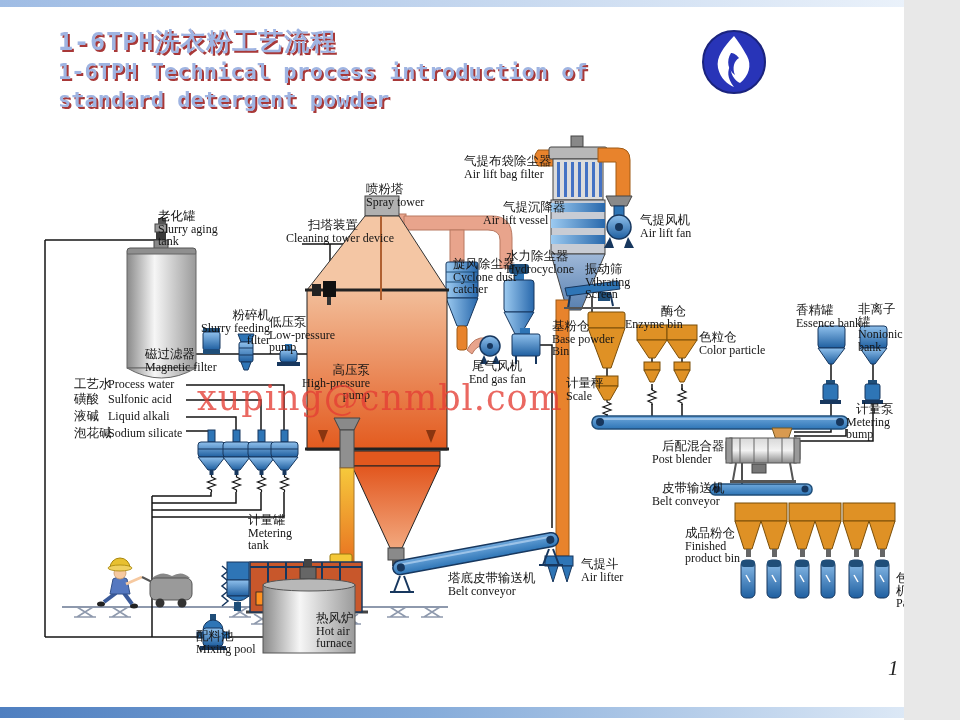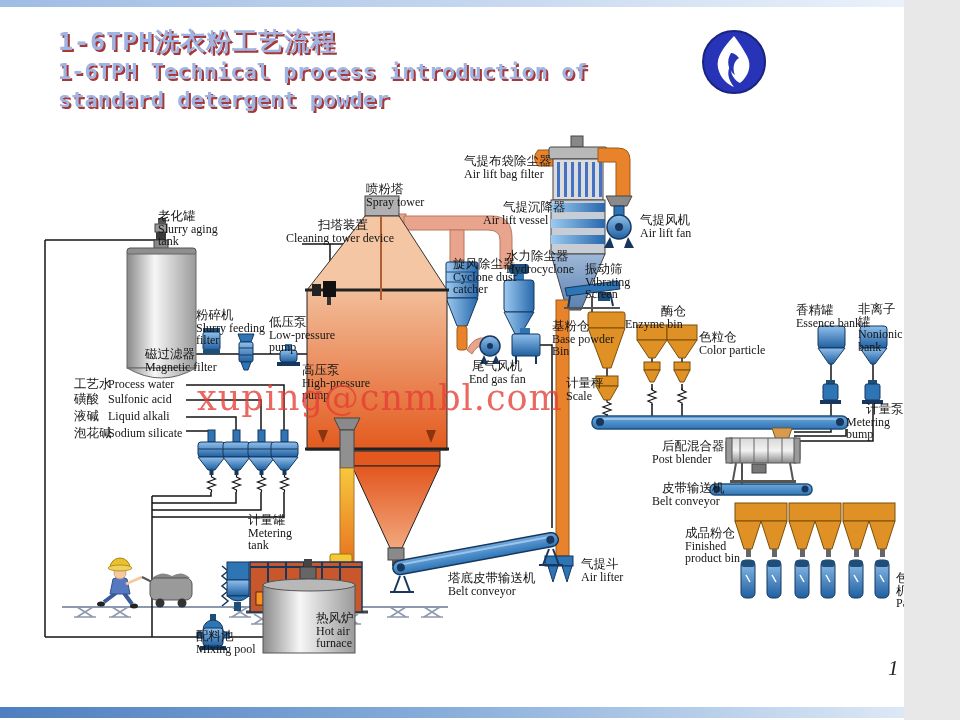--- a/index.html
+++ b/index.html
@@ -30,21 +30,21 @@
   .wm1{left:197px;top:337px;}
   .wm2{left:197px;top:378px;}
   .wm3{left:197px;top:418px;}
 
   .pagenum{position:absolute;left:888px;top:656px;font-size:21px;font-style:italic;color:#222;}
 
   .lbl{position:absolute;color:#151515;font-size:12px;line-height:12.5px;
        white-space:pre-line;z-index:20;}
   .lbl .zh{display:block;font-size:12.5px;}
   .lbl .en{display:block;}
-  .lbl.center{text-align:left;}
+  .lbl.center{text-align:right;}
   .lbl.row .en{position:absolute;left:34px;top:0;white-space:nowrap;}
   .lbl.row{width:170px;}
   .diagram{position:absolute;left:0;top:0;z-index:10;}
 </style>
 </head>
 <body>
 
 <div class="slide">
   <div class="band-top"></div>
 
@@ -494,37 +494,37 @@
       <circle cx="160" cy="603" r="4.5" fill="#333"></circle>
       <circle cx="182" cy="603" r="4.5" fill="#333"></circle>
     </g>
   </svg>
 
   <div class="wm wm2">xuping@cnmbl.com</div>
 
   <div class="lbl" style="left:158px;top:210px"><span class="zh">老化罐</span><span class="en">Slurry aging
 tank</span></div>
   <div class="lbl" style="left:366px;top:183px"><span class="zh">喷粉塔</span><span class="en">Spray tower</span></div>
-  <div class="lbl" style="left:286px;top:219px"><span class="zh" style="margin-left:32px">扫塔装置</span><span class="en">Cleaning tower device</span></div>
+  <div class="lbl" style="left:286px;top:219px"><span class="zh" style="margin-left:22px">扫塔装置</span><span class="en">Cleaning tower device</span></div>
   <div class="lbl" style="left:464px;top:155px"><span class="zh" style="">气提布袋除尘器</span><span class="en">Air lift bag filter</span></div>
   <div class="lbl" style="left:483px;top:201px"><span class="zh" style="margin-left:20px">气提沉降器</span><span class="en">Air lift vessel</span></div>
   <div class="lbl" style="left:640px;top:214px"><span class="zh">气提风机</span><span class="en">Air lift fan</span></div>
   <div class="lbl" style="left:453px;top:258px"><span class="zh">旋风除尘器</span><span class="en">Cyclone dust
 catcher</span></div>
   <div class="lbl" style="left:506px;top:250px"><span class="zh">水力除尘器</span><span class="en">Hydrocyclone</span></div>
   <div class="lbl" style="left:585px;top:263px"><span class="zh">振动筛</span><span class="en">Vibrating
 Screen</span></div>
   <div class="lbl" style="left:552px;top:320px"><span class="zh">基粉仓</span><span class="en">Base powder
 Bin</span></div>
   <div class="lbl" style="left:625px;top:305px"><span class="zh" style="margin-left:36px">酶仓</span><span class="en">Enzyme bin</span></div>
   <div class="lbl" style="left:699px;top:331px"><span class="zh">色粒仓</span><span class="en">Color particle</span></div>
   <div class="lbl" style="left:796px;top:304px"><span class="zh">香精罐</span><span class="en">Essence bank</span></div>
   <div class="lbl" style="left:858px;top:303px"><span class="zh">非离子罐</span><span class="en">Nonionic bank</span></div>
   <div class="lbl" style="left:566px;top:377px"><span class="zh">计量秤</span><span class="en">Scale</span></div>
-  <div class="lbl" style="left:846px;top:403px"><span class="zh" style="margin-left:20px">计量泵</span><span class="en">Metering bump</span></div>
+  <div class="lbl" style="left:846px;top:403px"><span class="zh" style="margin-left:10px">计量泵</span><span class="en">Metering bump</span></div>
   <div class="lbl" style="left:652px;top:440px"><span class="zh" style="margin-left:10px">后配混合器</span><span class="en">Post blender</span></div>
   <div class="lbl" style="left:652px;top:482px"><span class="zh" style="margin-left:10px">皮带输送机</span><span class="en">Belt conveyor</span></div>
   <div class="lbl" style="left:685px;top:527px"><span class="zh">成品粉仓</span><span class="en">Finished
 product bin</span></div>
   <div class="lbl" style="left:896px;top:572px"><span class="zh">包装机</span><span class="en">Packer</span></div>
   <div class="lbl center" style="left:196px;top:309px;width:74px"><span class="zh">粉碎机</span><span class="en">Slurry feeding
 filter</span></div>
   <div class="lbl" style="left:269px;top:316px"><span class="zh">低压泵</span><span class="en">Low-pressure
 pump</span></div>
   <div class="lbl" style="left:145px;top:348px"><span class="zh">磁过滤器</span><span class="en">Magnetic filter</span></div>

